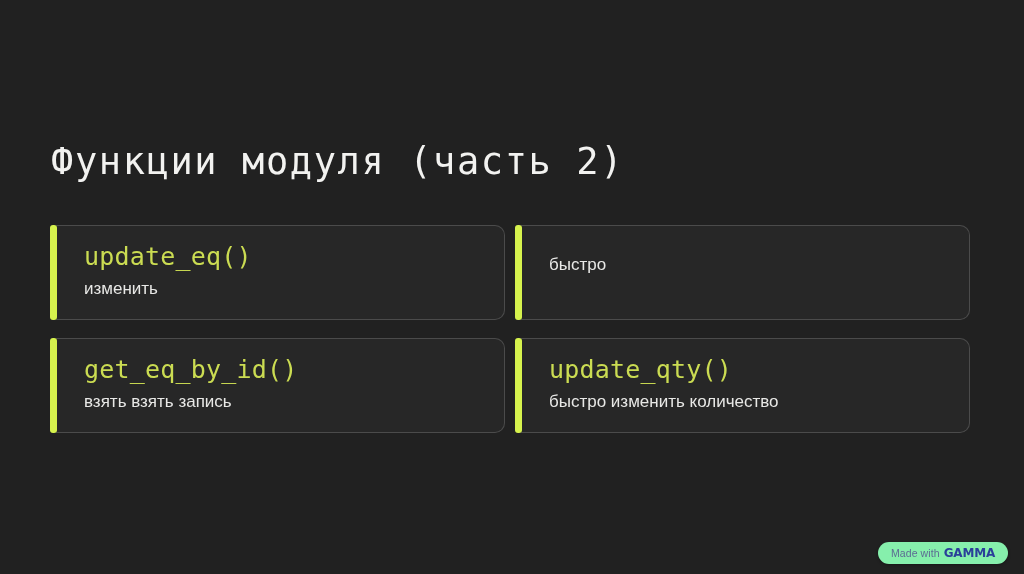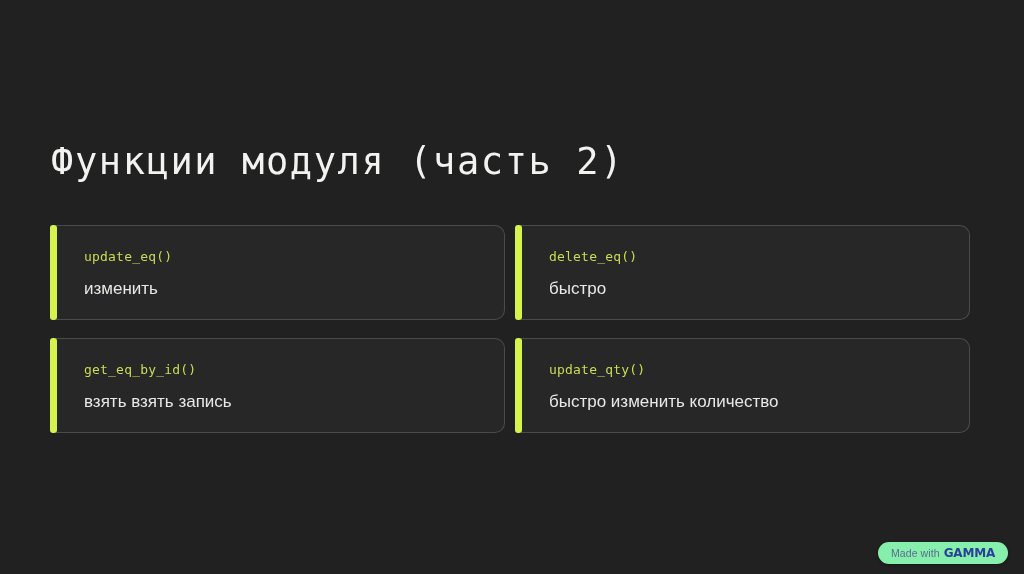--- a/index.html
+++ b/index.html
@@ -74,21 +74,21 @@
     border:1px solid #4b4b4b;
     border-left:none;
     border-radius:0 10px 10px 0;
     padding:19px 0 0 28px;
     position:relative;
     margin-left:-1px;
   }
 
   .card-fn {
     font-family:"DejaVu Sans Mono", "Liberation Mono", monospace;
-    font-size:13px;
+    font-size:25px;
     line-height:24px;
     font-weight:400;
     letter-spacing:0.2px;
     color:#cbdc52;
     white-space:nowrap;
   }
 
   .card-desc {
     margin-top:11px;
     font-family:"Liberation Sans", sans-serif;
@@ -145,21 +145,20 @@
       <div class="card-accent"></div>
       <div class="card-body">
         <div class="card-fn">update_eq()</div>
         <div class="card-desc">изменить</div>
       </div>
     </div>
 
     <div class="card">
       <div class="card-accent"></div>
       <div class="card-body">
-        <div class="card-fn">delete_eq()</div>
         <div class="card-desc">быстро</div>
       </div>
     </div>
 
     <div class="card">
       <div class="card-accent"></div>
       <div class="card-body">
         <div class="card-fn">get_eq_by_id()</div>
         <div class="card-desc">взять взять запись</div>
       </div>

